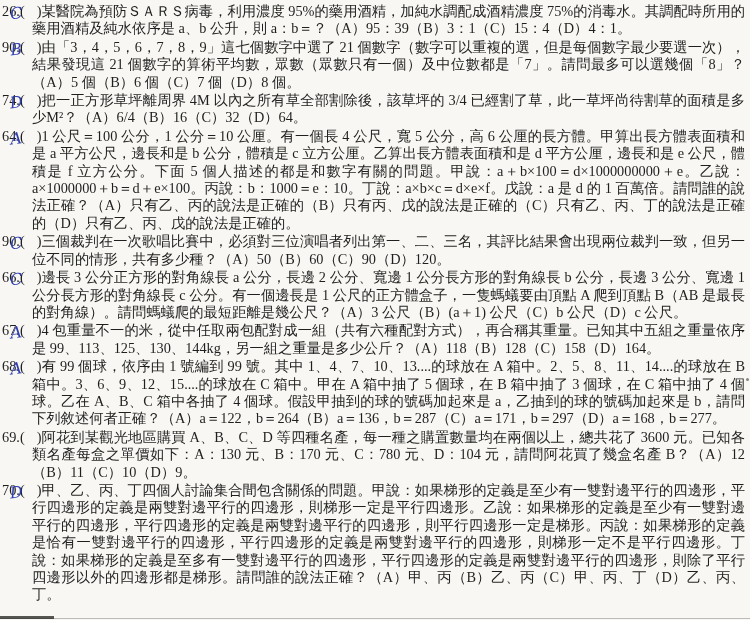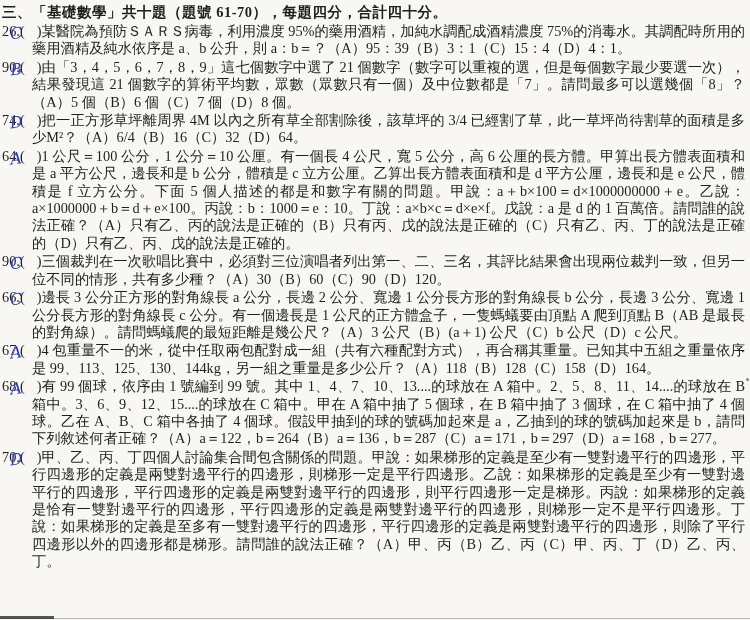--- a/index.html
+++ b/index.html
@@ -72,38 +72,38 @@
     background: #55544f;
     border-radius: 50%;
     opacity: 0.7;
   }
 </style>
 </head>
 <body>
 
 <div class="page">
 
-  <div class="section-header">三、「基礎數學」共十題（題號 61-70），每題四分，合計四十分。</div>
 
   <div class="question"><span class="ansbox"><span class="qnum">26.</span><span>(</span><span class="answer">C</span><span>)</span></span><span class="qtext">某醫院為預防ＳＡＲＳ病毒，利用濃度 95%的藥用酒精，加純水調配成酒精濃度 75%的消毒水。其調配時所用的藥用酒精及純水依序是 a、b 公升，則 a：b＝？（A）95：39（B）3：1（C）15：4（D）4：1。</span></div>
 
   <div class="question"><span class="ansbox"><span class="qnum">90.</span><span>(</span><span class="answer">B</span><span>)</span></span><span class="qtext">由「3，4，5，6，7，8，9」這七個數字中選了 21 個數字（數字可以重複的選，但是每個數字最少要選一次），結果發現這 21 個數字的算術平均數，眾數（眾數只有一個）及中位數都是「7」。請問最多可以選幾個「8」？（A）5 個（B）6 個（C）7 個（D）8 個。</span></div>
 
   <div class="question"><span class="ansbox"><span class="qnum">74.</span><span>(</span><span class="answer">D</span><span>)</span></span><span class="qtext">把一正方形草坪離周界 4M 以內之所有草全部割除後，該草坪的 3/4 已經割了草，此一草坪尚待割草的面積是多少M²？（A）6/4（B）16（C）32（D）64。</span></div>
 
   <div class="question"><span class="ansbox"><span class="qnum">64.</span><span>(</span><span class="answer">A</span><span>)</span></span><span class="qtext">1 公尺＝100 公分，1 公分＝10 公厘。有一個長 4 公尺，寬 5 公分，高 6 公厘的長方體。甲算出長方體表面積和是 a 平方公尺，邊長和是 b 公分，體積是 c 立方公厘。乙算出長方體表面積和是 d 平方公厘，邊長和是 e 公尺，體積是 f 立方公分。下面 5 個人描述的都是和數字有關的問題。甲說：a＋b×100＝d×1000000000＋e。乙說：a×1000000＋b＝d＋e×100。丙說：b：1000＝e：10。丁說：a×b×c＝d×e×f。戊說：a 是 d 的 1 百萬倍。請問誰的說法正確？（A）只有乙、丙的說法是正確的（B）只有丙、戊的說法是正確的（C）只有乙、丙、丁的說法是正確的（D）只有乙、丙、戊的說法是正確的。</span></div>
 
-  <div class="question"><span class="ansbox"><span class="qnum">90.</span><span>(</span><span class="answer">C</span><span>)</span></span><span class="qtext">三個裁判在一次歌唱比賽中，必須對三位演唱者列出第一、二、三名，其評比結果會出現兩位裁判一致，但另一位不同的情形，共有多少種？（A）30（B）60（C）90（D）120。</span></div>
+  <div class="question"><span class="ansbox"><span class="qnum">90.</span><span>(</span><span class="answer">C</span><span>)</span></span><span class="qtext">三個裁判在一次歌唱比賽中，必須對三位演唱者列出第一、二、三名，其評比結果會出現兩位裁判一致，但另一位不同的情形，共有多少種？（A）50（B）60（C）90（D）120。</span></div>
 
   <div class="question"><span class="ansbox"><span class="qnum">66.</span><span>(</span><span class="answer">C</span><span>)</span></span><span class="qtext">邊長 3 公分正方形的對角線長 a 公分，長邊 2 公分、寬邊 1 公分長方形的對角線長 b 公分，長邊 3 公分、寬邊 1 公分長方形的對角線長 c 公分。有一個邊長是 1 公尺的正方體盒子，一隻螞蟻要由頂點 A 爬到頂點 B（AB 是最長的對角線）。請問螞蟻爬的最短距離是幾公尺？（A）3 公尺（B）(a＋1) 公尺（C）b 公尺（D）c 公尺。</span></div>
 
   <div class="question"><span class="ansbox"><span class="qnum">67.</span><span>(</span><span class="answer">A</span><span>)</span></span><span class="qtext">4 包重量不一的米，從中任取兩包配對成一組（共有六種配對方式），再合稱其重量。已知其中五組之重量依序是 99、113、125、130、144kg，另一組之重量是多少公斤？（A）118（B）128（C）158（D）164。</span></div>
 
   <div class="question"><span class="ansbox"><span class="qnum">68.</span><span>(</span><span class="answer">A</span><span>)</span></span><span class="qtext">有 99 個球，依序由 1 號編到 99 號。其中 1、4、7、10、13....的球放在 A 箱中。2、5、8、11、14....的球放在 B 箱中。3、6、9、12、15....的球放在 C 箱中。甲在 A 箱中抽了 5 個球，在 B 箱中抽了 3 個球，在 C 箱中抽了 4 個球。乙在 A、B、C 箱中各抽了 4 個球。假設甲抽到的球的號碼加起來是 a，乙抽到的球的號碼加起來是 b，請問下列敘述何者正確？（A）a＝122，b＝264（B）a＝136，b＝287（C）a＝171，b＝297（D）a＝168，b＝277。</span></div>
 
+  <div class="question"><span class="ansbox"><span class="qnum">69.</span><span>(</span><span class="answer"></span><span>)</span></span><span class="qtext">阿花到某觀光地區購買 A、B、C、D 等四種名產，每一種之購置數量均在兩個以上，總共花了 3600 元。已知各類名產每盒之單價如下：A：130 元、B：170 元、C：780 元、D：104 元，請問阿花買了幾盒名產 B？（A）12（B）11（C）10（D）9。</span></div>
 
   <div class="question"><span class="ansbox"><span class="qnum">70.</span><span>(</span><span class="answer">D</span><span>)</span></span><span class="qtext">甲、乙、丙、丁四個人討論集合間包含關係的問題。甲說：如果梯形的定義是至少有一雙對邊平行的四邊形，平行四邊形的定義是兩雙對邊平行的四邊形，則梯形一定是平行四邊形。乙說：如果梯形的定義是至少有一雙對邊平行的四邊形，平行四邊形的定義是兩雙對邊平行的四邊形，則平行四邊形一定是梯形。丙說：如果梯形的定義是恰有一雙對邊平行的四邊形，平行四邊形的定義是兩雙對邊平行的四邊形，則梯形一定不是平行四邊形。丁說：如果梯形的定義是至多有一雙對邊平行的四邊形，平行四邊形的定義是兩雙對邊平行的四邊形，則除了平行四邊形以外的四邊形都是梯形。請問誰的說法正確？（A）甲、丙（B）乙、丙（C）甲、丙、丁（D）乙、丙、丁。</span></div>
 
   <div class="artifact-bottom-line"></div>
   <div class="artifact-bottom-left"></div>
   <div class="artifact-right-speck"></div>
 
 </div>
 
 </body></html>

